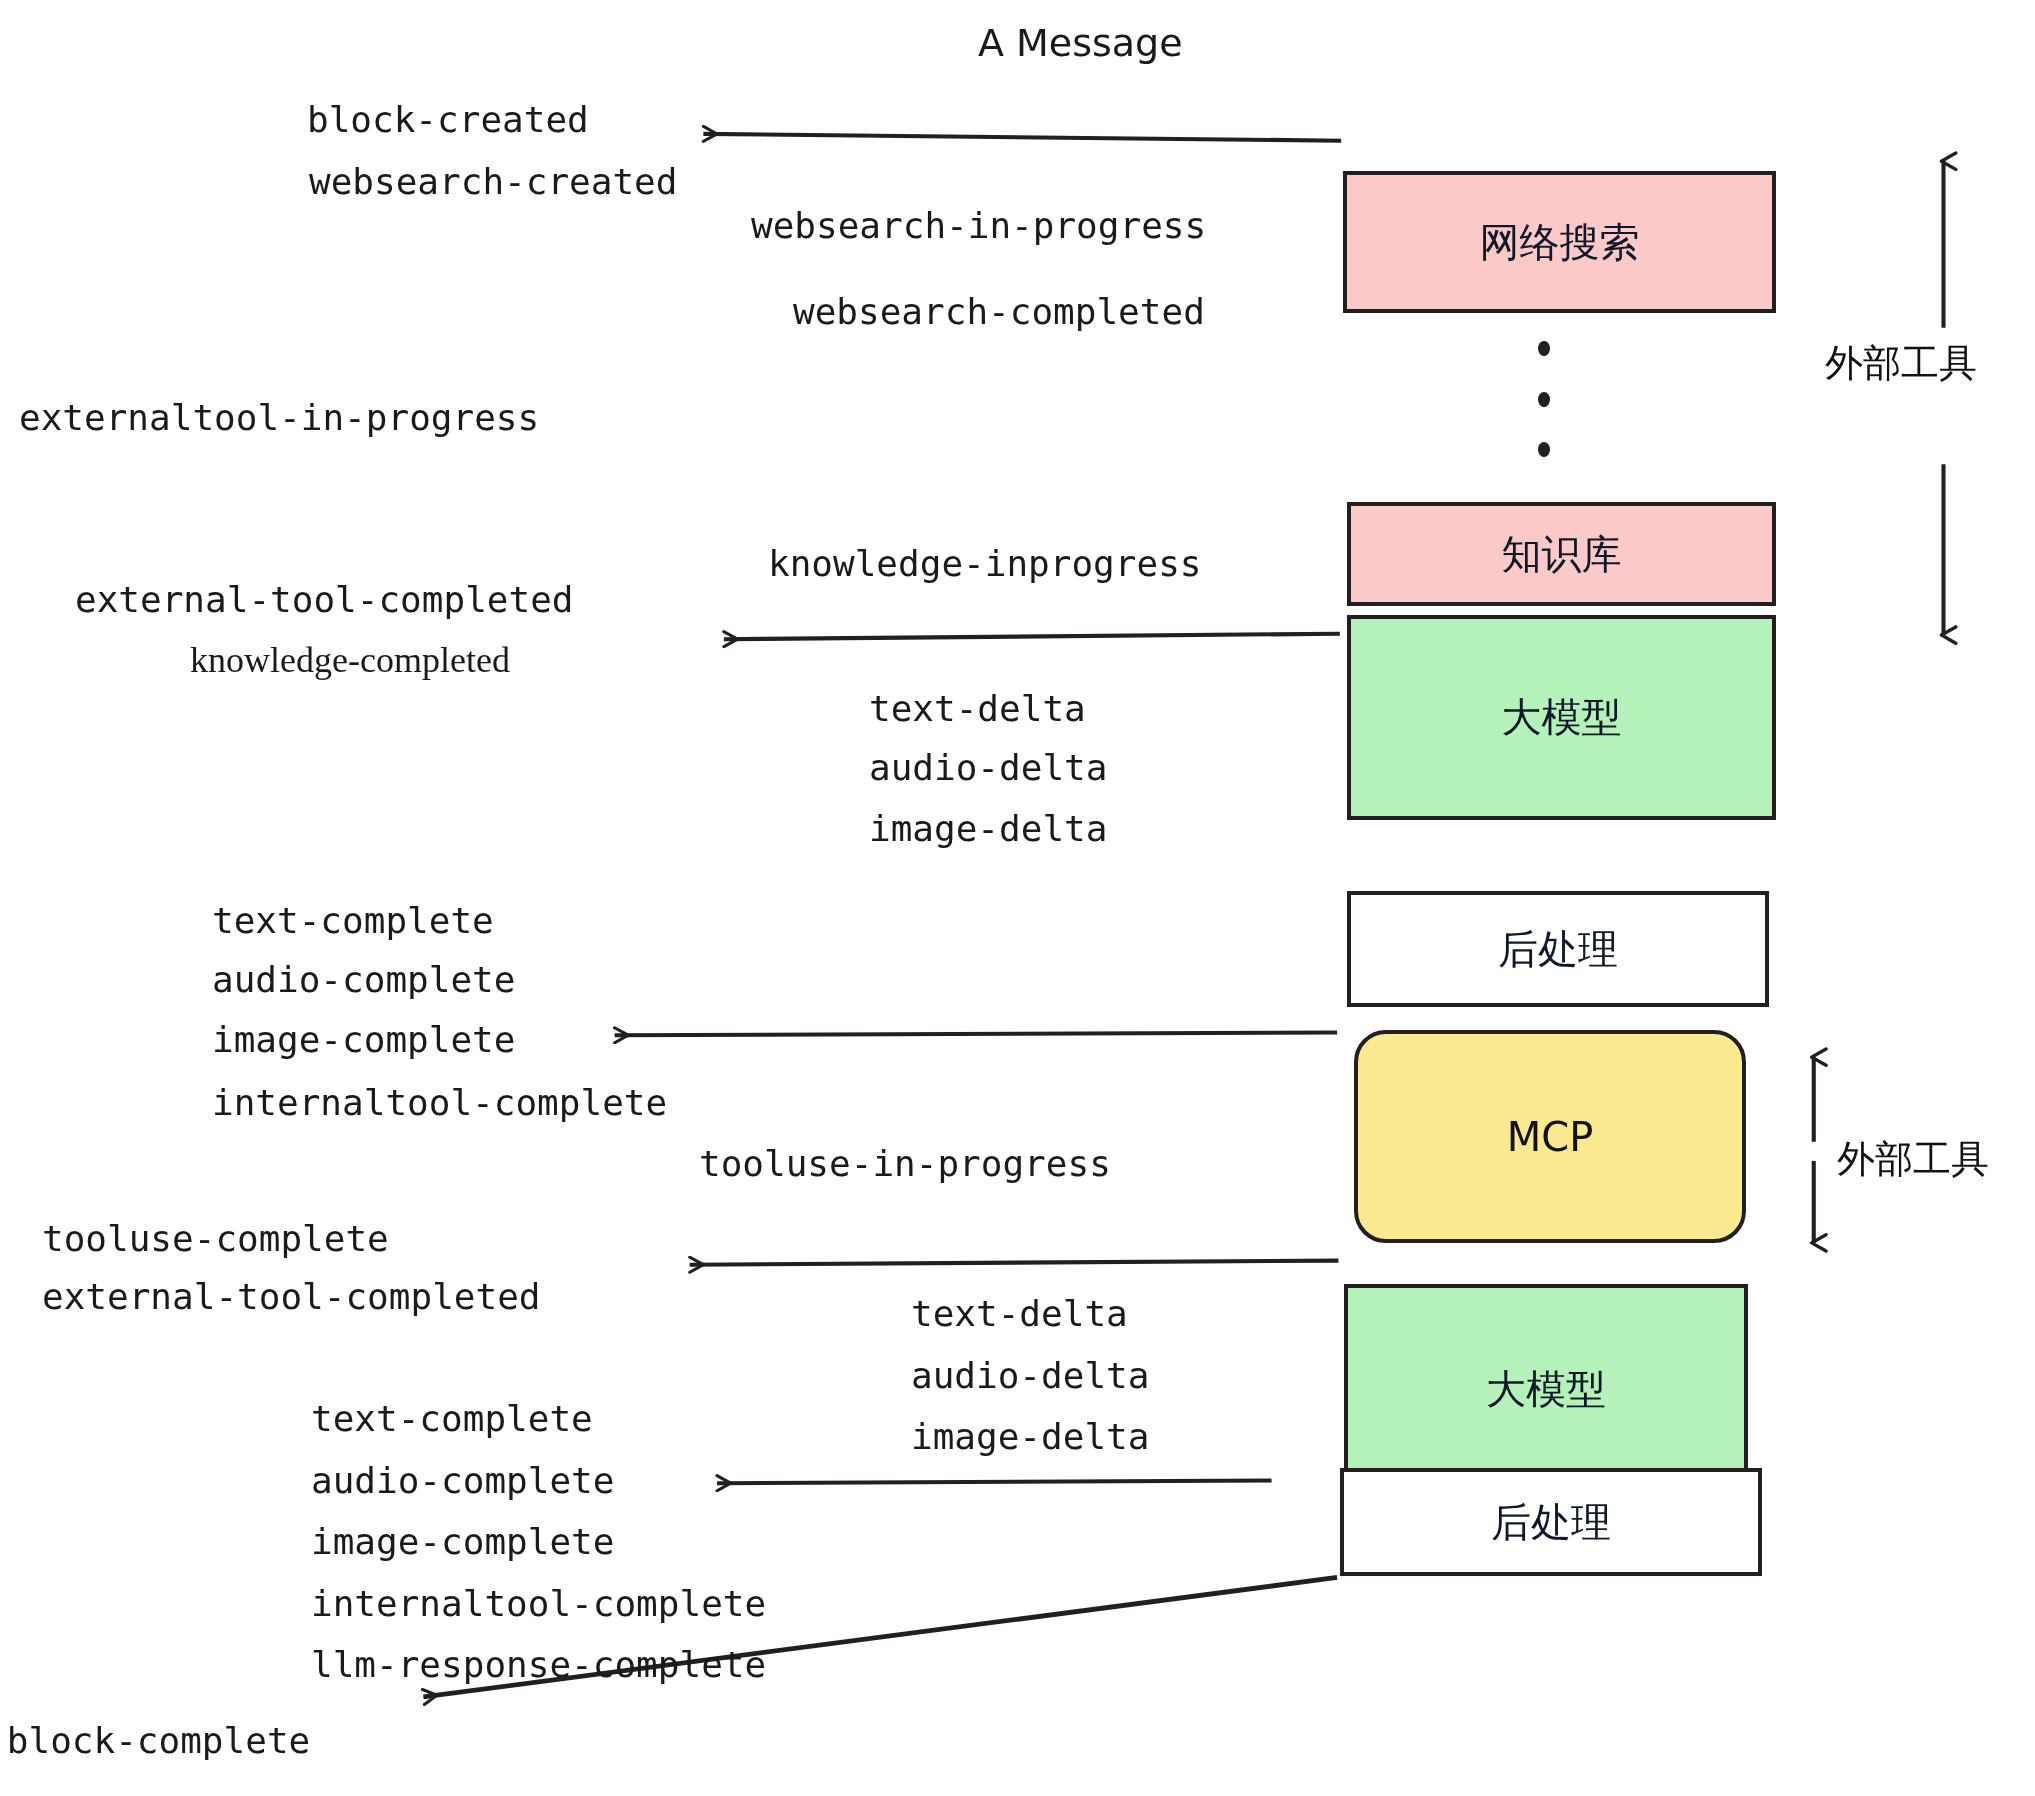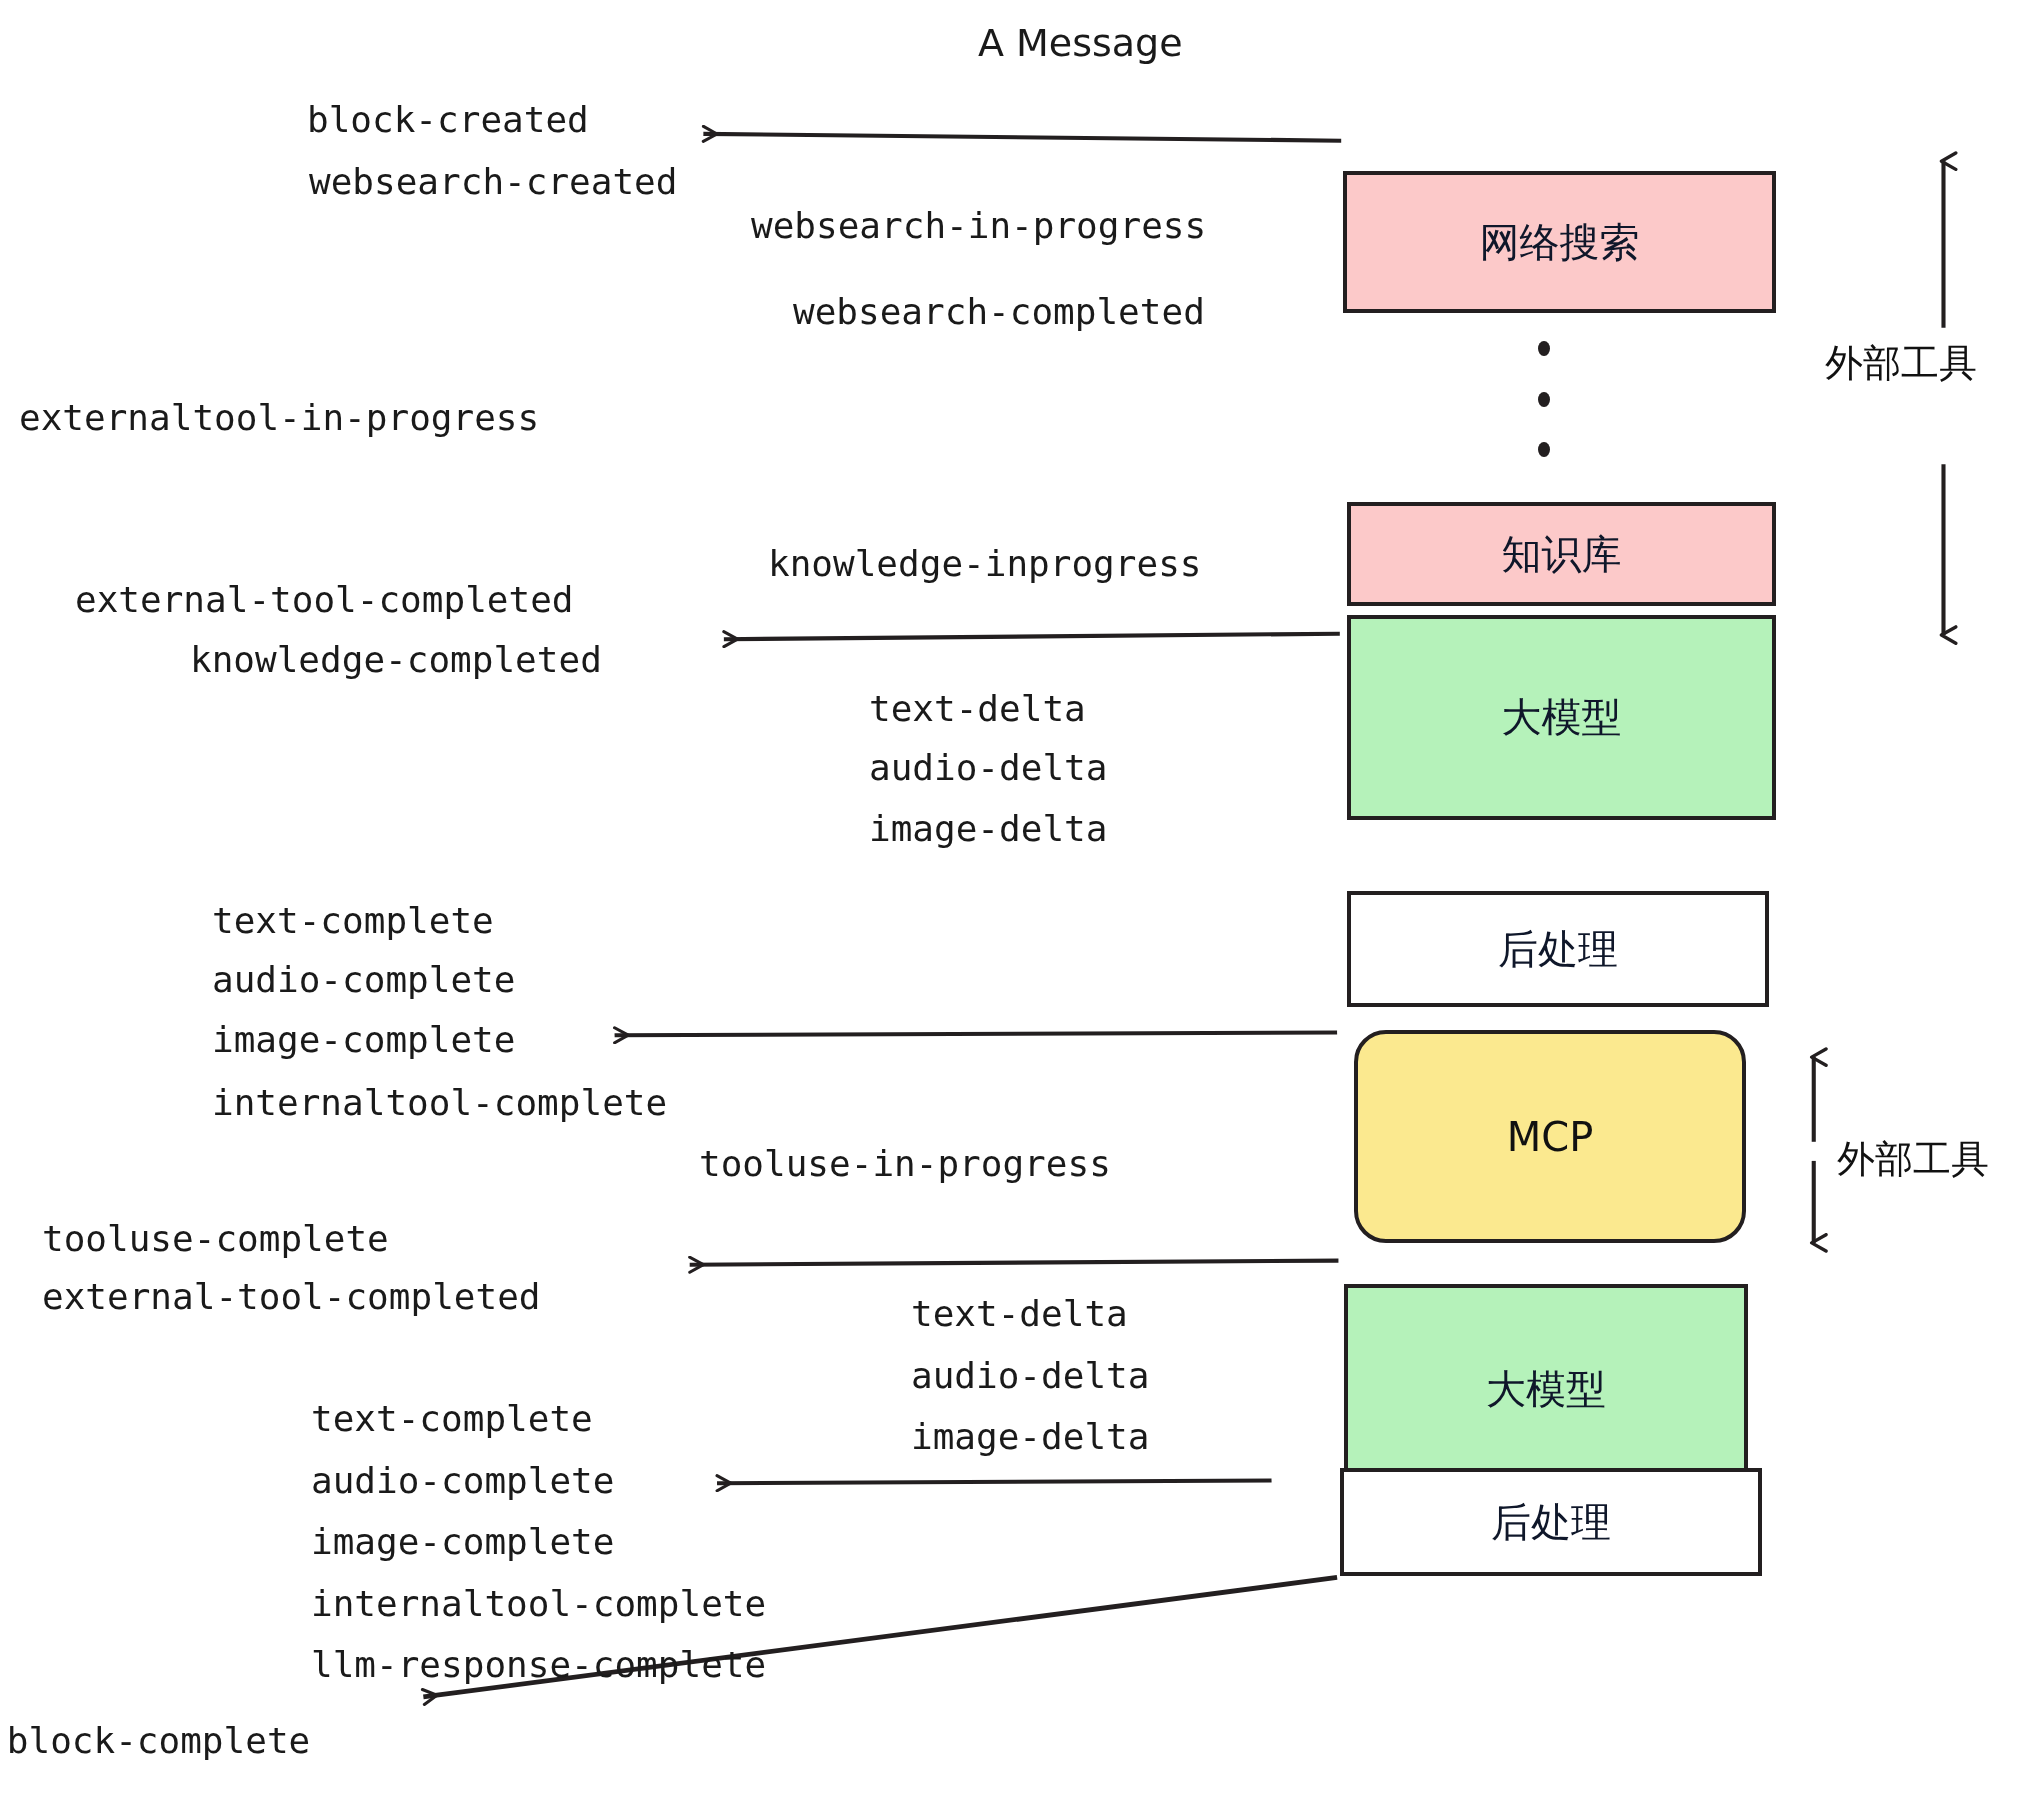--- a/index.html
+++ b/index.html
@@ -149,21 +149,21 @@
   <div class="sidelbl" style="left:1825px; top:338px;">外部工具</div>
   <div class="sidelbl" style="left:1837px; top:1134px;">外部工具</div>
 
   <div class="lbl" style="left:307px; top:102px;">block-created</div>
   <div class="lbl" style="left:309px; top:164px;">websearch-created</div>
   <div class="lbl" style="left:751px; top:208px;">websearch-in-progress</div>
   <div class="lbl" style="left:757px; top:294px;margin-left:36px;">websearch-completed</div>
   <div class="lbl" style="left:768px; top:546px;">knowledge-inprogress</div>
   <div class="lbl" style="left:19px; top:400px;">externaltool-in-progress</div>
   <div class="lbl" style="left:75px; top:582px;">external-tool-completed</div>
-  <div class="lbl" style="left:190px; top:642px;">knowledge-completed</div>
+  <div class="lbl" style="left:190px; top:642px;font-family:Liberation Serif, serif;">knowledge-completed</div>
 
   <div class="lbl" style="left:869px; top:691px;">text-delta</div>
   <div class="lbl" style="left:869px; top:750px;">audio-delta</div>
   <div class="lbl" style="left:869px; top:811px;">image-delta</div>
 
   <div class="lbl" style="left:212px; top:903px;">text-complete</div>
   <div class="lbl" style="left:212px; top:962px;">audio-complete</div>
   <div class="lbl" style="left:212px; top:1022px;">image-complete</div>
   <div class="lbl" style="left:212px; top:1085px;">internaltool-complete</div>
   <div class="lbl" style="left:699px; top:1134px;margin-top:12px;">tooluse-in-progress</div>

